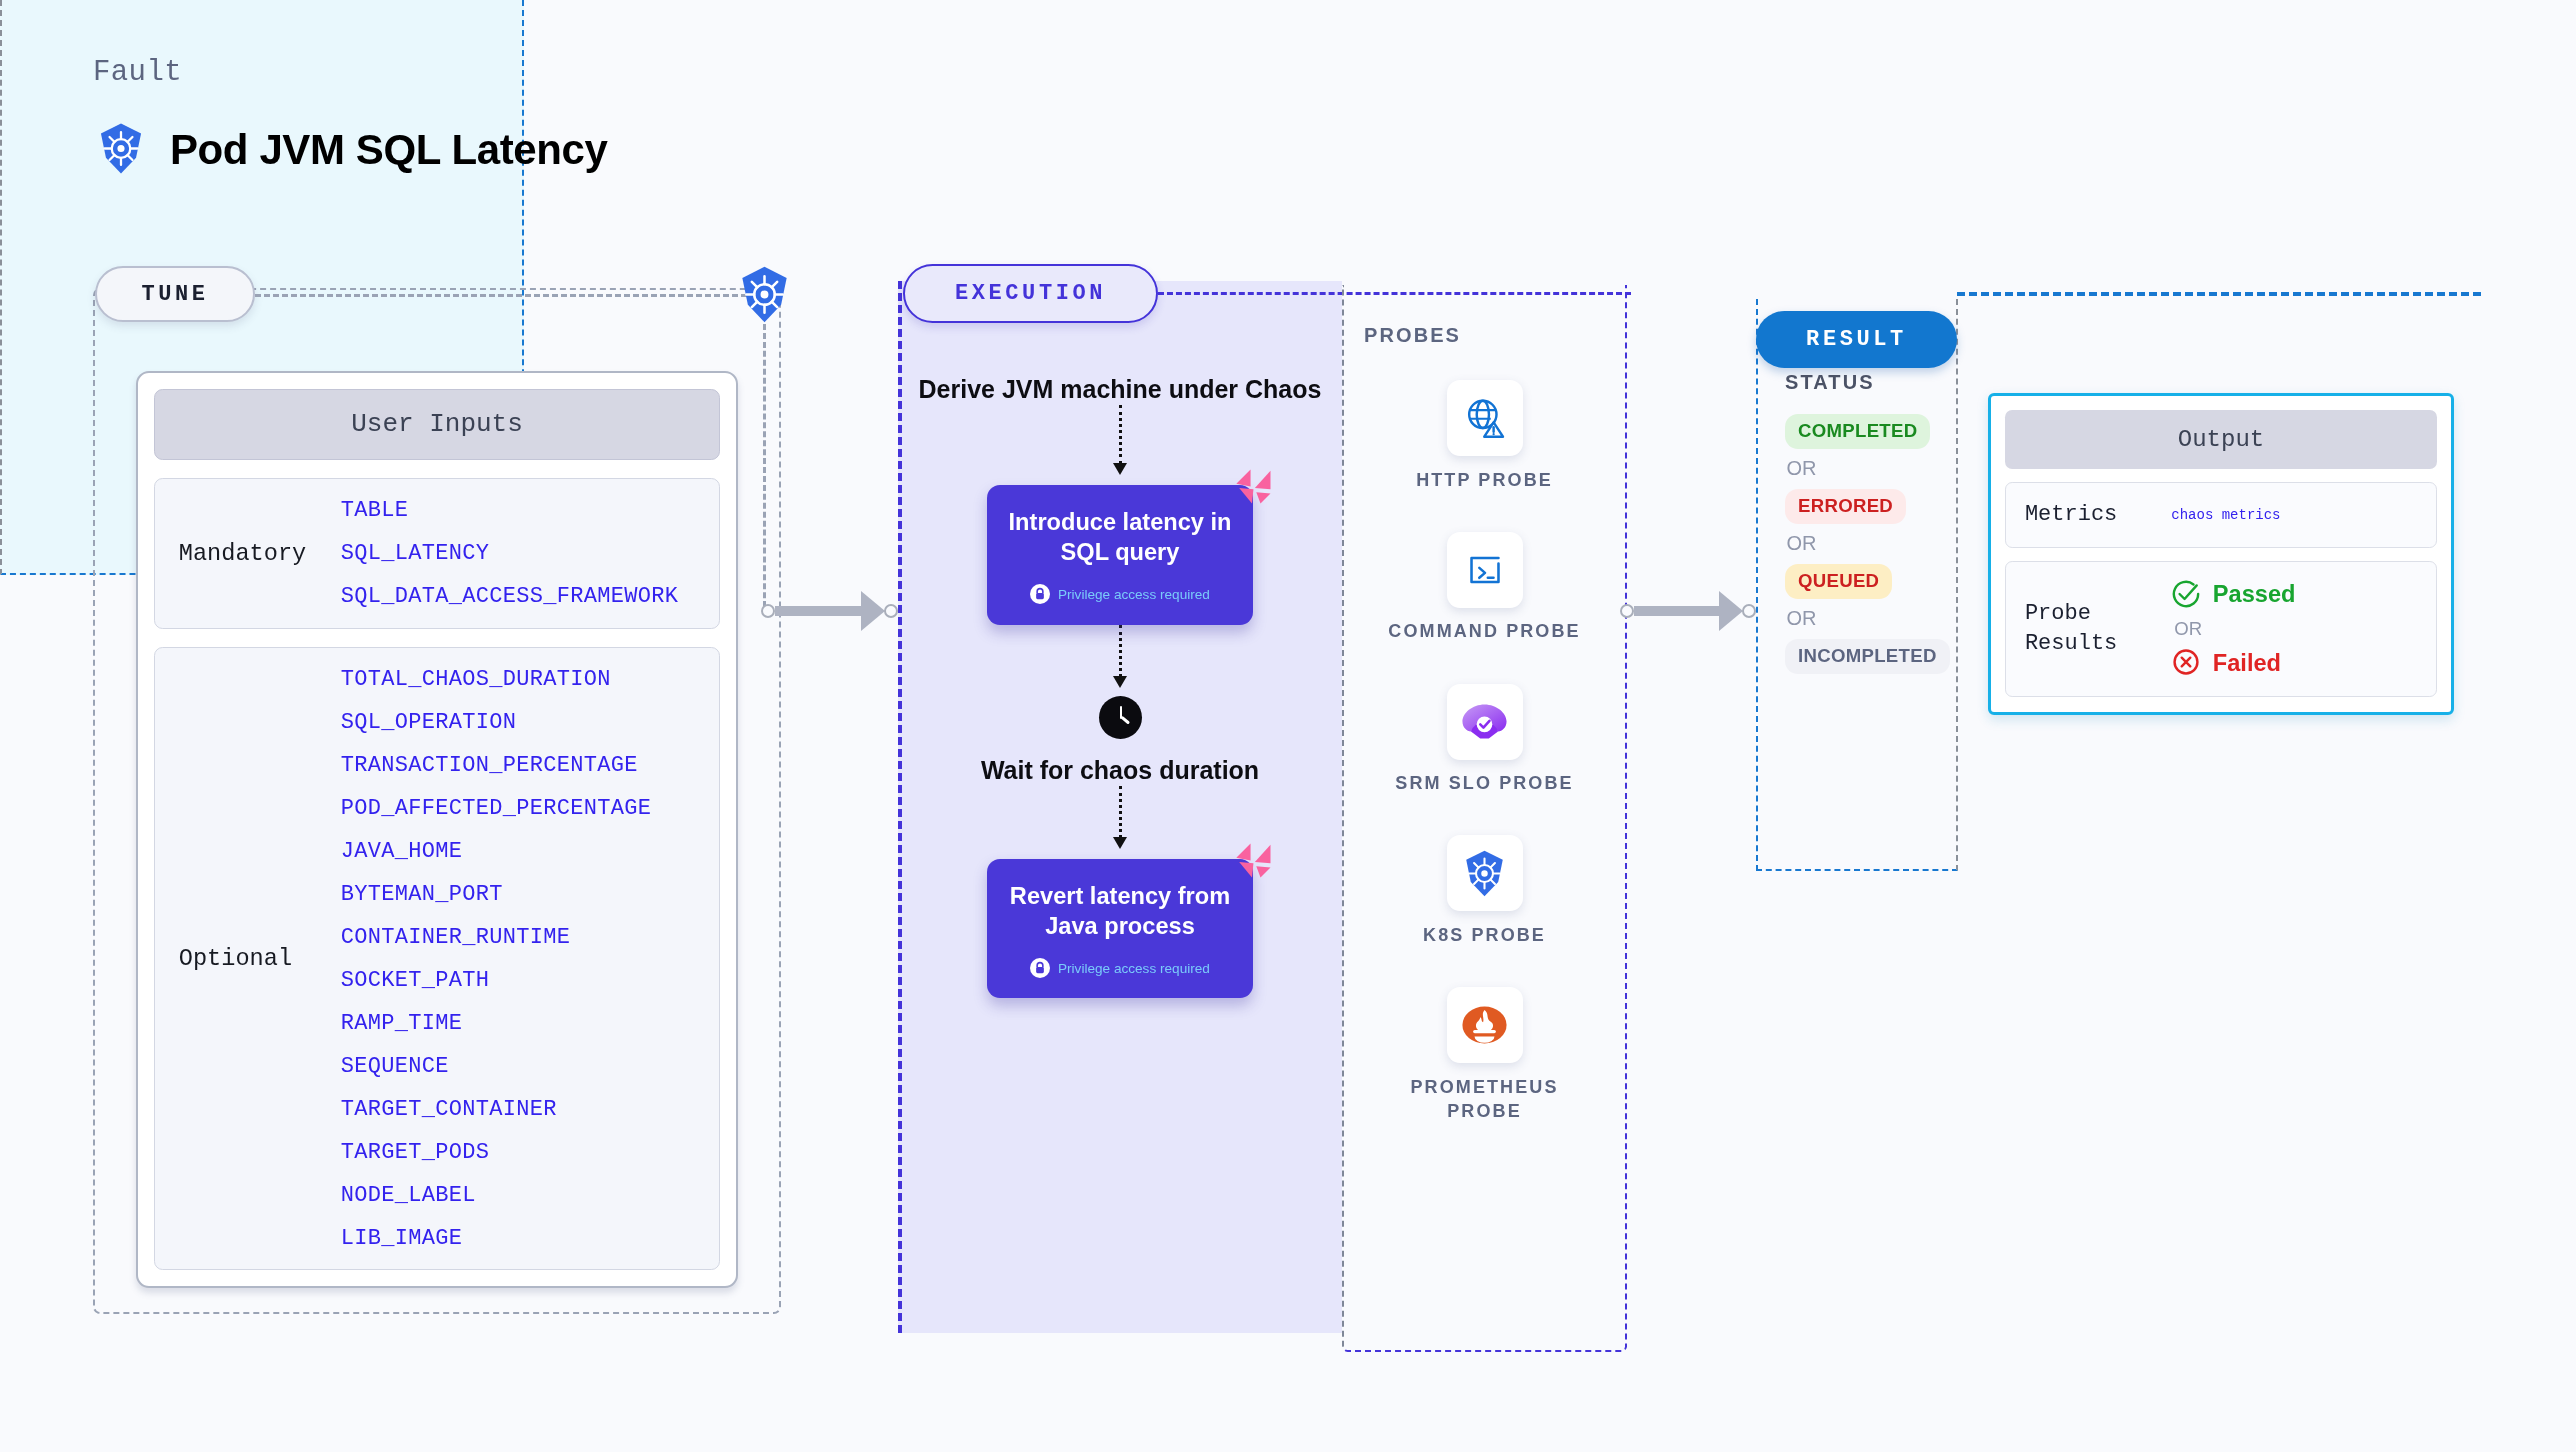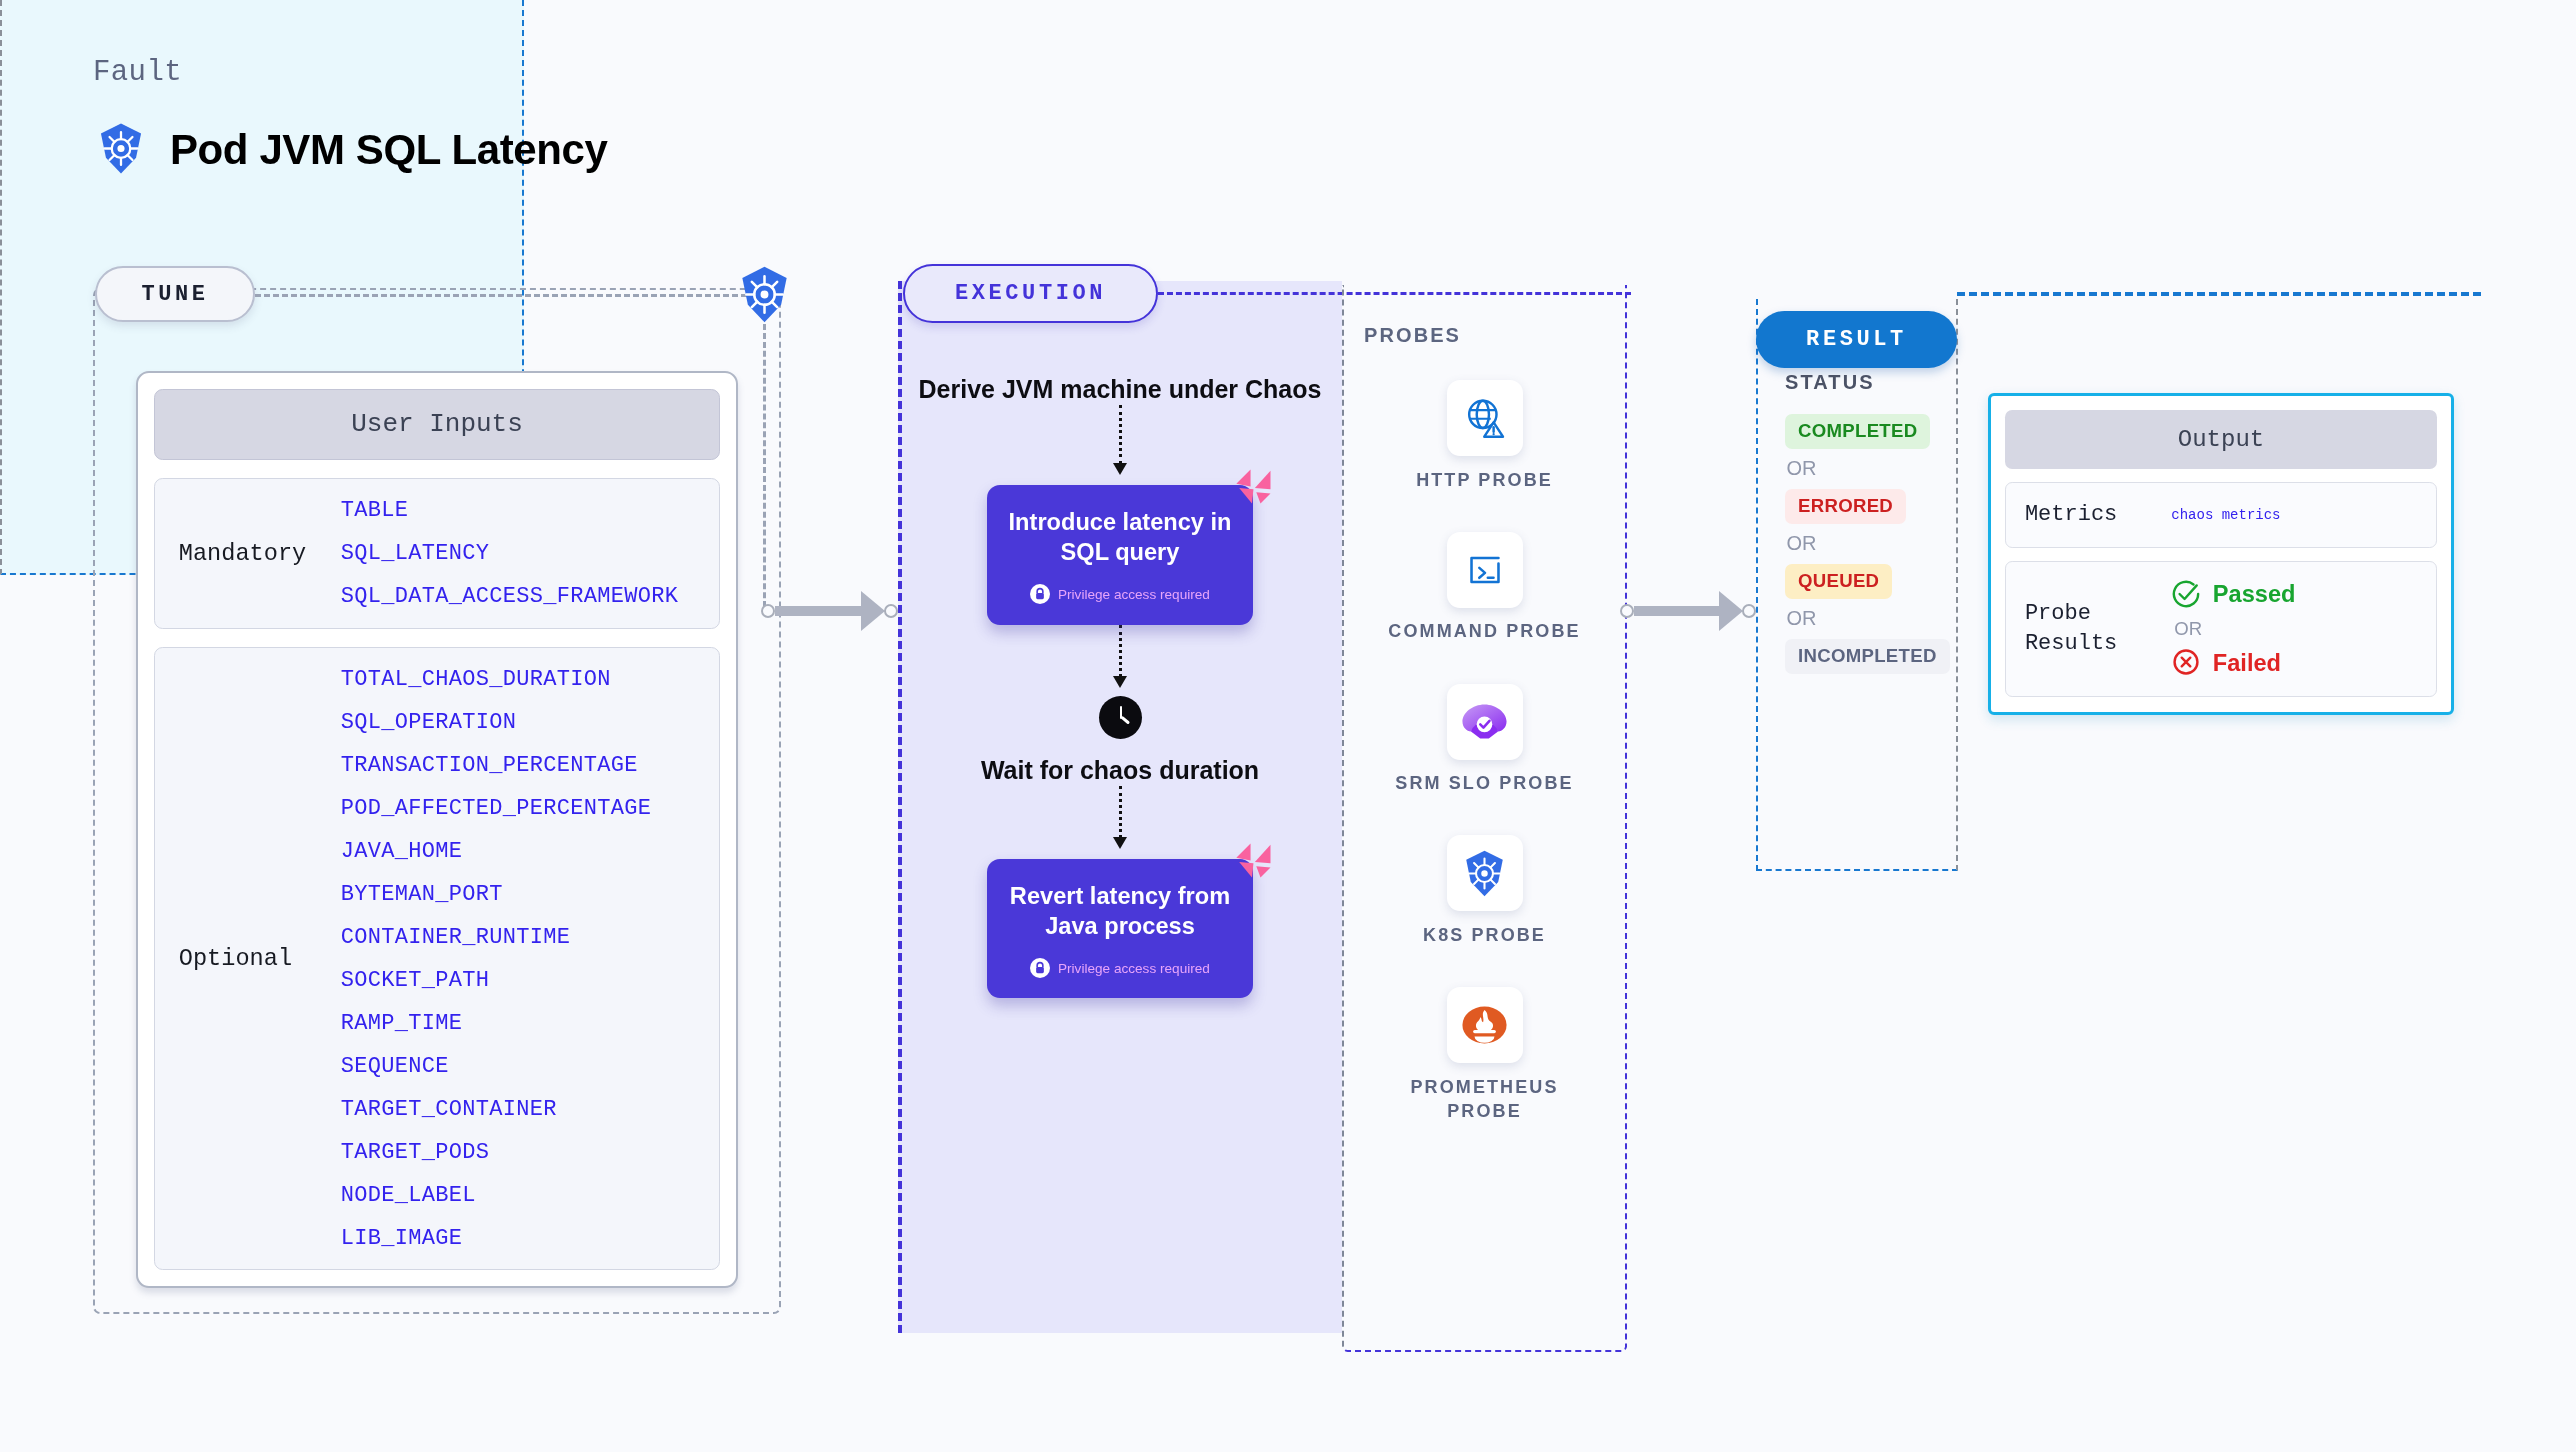--- a/index.html
+++ b/index.html
@@ -104,21 +104,21 @@
   }
   .exec-card{
     position:relative;width:266px;background:#4a38d8;border-radius:13px;
     padding:21.5px 18.6px 18.6px;box-sizing:border-box;text-align:center;
     box-shadow:0 7.2px 14.3px rgba(60,50,160,.28);
   }
   .exec-card-title{font-size:23.6px;font-weight:bold;color:#fff;line-height:1.3;}
   .priv-row{
     display:flex;align-items:center;justify-content:center;gap:7.9px;margin-top:15.8px;
   }
-  .priv-text{font-size:13.6px;color:#f0abfc;opacity:.95;}
+  .priv-text{font-size:13.6px;color:#7dd3fc;opacity:.95;}
   .harness-badge{position:absolute;right:-18.6px;top:-17px;width:40px;height:37px;}
   .clock-icon{width:43px;height:43px;border-radius:50%;background:#0b0b0f;position:relative;}
   .clock-icon:before{content:"";position:absolute;left:21px;top:9.3px;width:2.9px;height:13.6px;background:#fff;border-radius:1.4px;}
   .clock-icon:after{content:"";position:absolute;left:21px;top:21px;width:2.9px;height:10px;background:#fff;border-radius:1.4px;transform:rotate(-50deg);transform-origin:top center;}
 
   
   #probes-box{
     left:1342px;top:285px;width:285px;height:1067px;
     border:2.9px dashed #4433d9;border-left:2.1px dashed #7f8798;
     border-top:none;border-radius:0 0 5.7px 5.7px;box-sizing:border-box;
@@ -159,21 +159,21 @@
   }
   #status-label{
     position:absolute;left:1785px;top:371px;font-size:20px;font-weight:bold;
     color:#4b5266;letter-spacing:2.1px;
   }
   #status-stack{
     position:absolute;left:1785px;top:414px;width:165px;
     display:flex;flex-direction:column;align-items:flex-start;gap:8.6px;
   }
   .status-chip{
-    padding:6.4px 13px;border-radius:7px;font-size:18.6px;font-weight:bold;letter-spacing:0.3px;
+    padding:6.4px 13px;border-radius:13px;font-size:18.6px;font-weight:bold;letter-spacing:0.3px;
   }
   .or-word{font-size:20px;color:#9097ab;padding-left:1.4px;}
 
   
   #output-dashed{
     left:1957px;top:297px;width:524px;height:575px;
     border:2.9px dashed #1878d0;border-left:2.1px dashed #8a9099;border-top:none;
     background:#e9f8fd;box-sizing:border-box;
   }
   #output-card{

